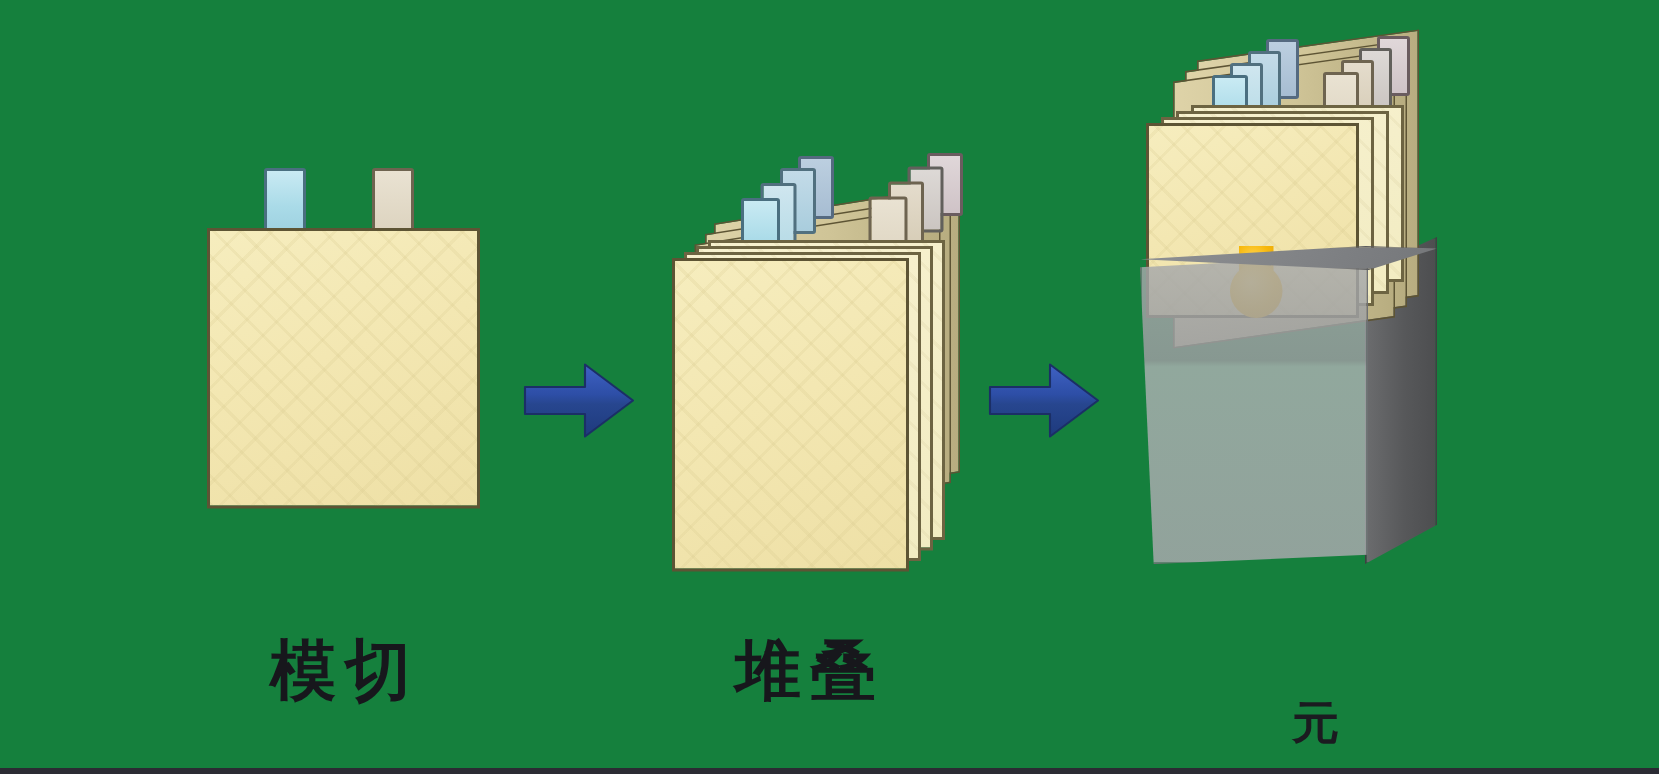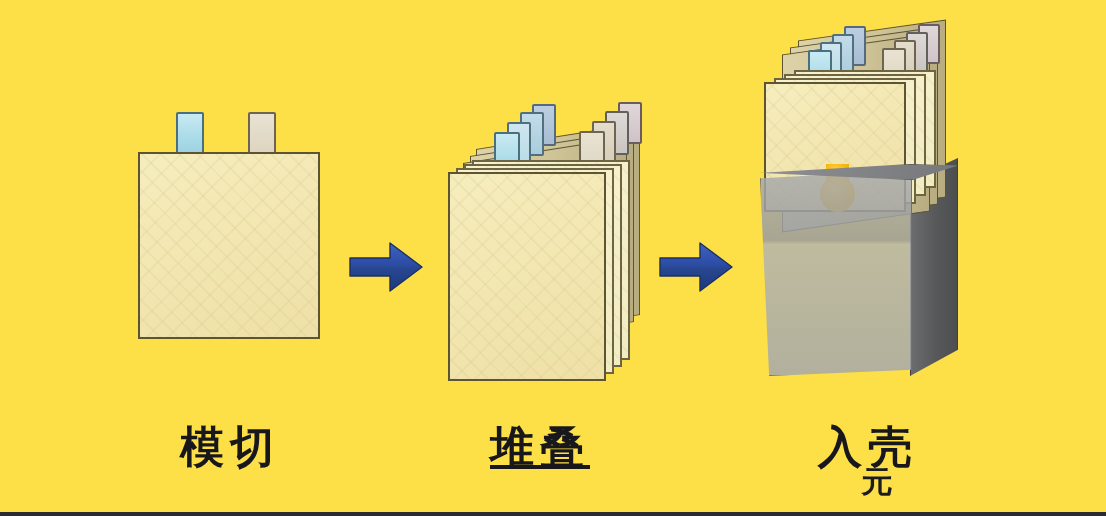--- a/index.html
+++ b/index.html
@@ -7,21 +7,21 @@
     padding: 0;
     background: #ffffff;
   }
   body {
     font-family: "DejaVu Sans", "Liberation Sans", sans-serif;
   }
   #canvas {
     position: relative;
     width: 1106px;
     height: 516px;
-    background: #fde047;
+    background: #15803d;
     overflow: hidden;
   }
   .bottom-rule {
     position: absolute;
     left: 0;
     bottom: 0;
     width: 1106px;
     height: 4px;
     background: #2b2b33;
   }
@@ -174,21 +174,21 @@
     <div class="tab grey" style="left:157px; top:-7px; width:24px; height:44px;"></div>
     <div class="tab tan2" style="left:144px; top:3px; width:24px; height:46px;"></div>
     <div class="tab tan" style="left:131px; top:13px; width:26px; height:48px;"></div>
 
     <div class="sheet pale" style="left:24px; top:42px; width:158px; height:200px;"></div>
     <div class="sheet pale" style="left:16px; top:46px; width:158px; height:203px;"></div>
     <div class="sheet pale" style="left:8px; top:50px; width:158px; height:206px;"></div>
     <div class="sheet" style="left:0px; top:54px; width:158px; height:209px;"></div>
   </div>
 
-  <div class="label" style="left:450px; top:418px; width:180px;text-decoration:underline;">堆叠</div>
+  <div class="label" style="left:450px; top:418px; width:180px;">堆叠</div>
 
   <div class="arrow" style="left:658px; top:238px; width:76px; height:58px;">
     <svg width="76" height="58" viewBox="0 0 76 58">
       <defs>
         <linearGradient id="ag2" x1="0" y1="0" x2="0" y2="1">
           <stop offset="0%" stop-color="#3f62c4"></stop>
           <stop offset="42%" stop-color="#2d4ea6"></stop>
           <stop offset="55%" stop-color="#27468f"></stop>
           <stop offset="100%" stop-color="#1e3a7d"></stop>
         </linearGradient>
@@ -224,20 +224,19 @@
     <div class="nugget" style="left:68px; top:146px; width:23px; height:22px;"></div>
     <div class="nugget" style="left:62px; top:158px; width:35px; height:36px; border-radius:50%;"></div>
 
     <div class="case-front" style="left:2px; top:152px; width:152px; height:206px;
                 clip-path: polygon(0% 4%, 100% 0%, 100% 97%, 6% 100%);"></div>
 
     <div class="case-top" style="left:2px; top:146px; width:198px; height:16px;
                 clip-path: polygon(0% 55%, 76% 0%, 100% 10%, 77% 100%);"></div>
   </div>
 
-  <div class="label" style="left:778px; top:418px; width:180px;">入壳</div>
 
   <div class="watermark" style="left:862px; top:462px;">
     <span class="wm-logo">元</span>
   </div>
 
   <div class="bottom-rule"></div>
 </div>
 
 </body></html>

